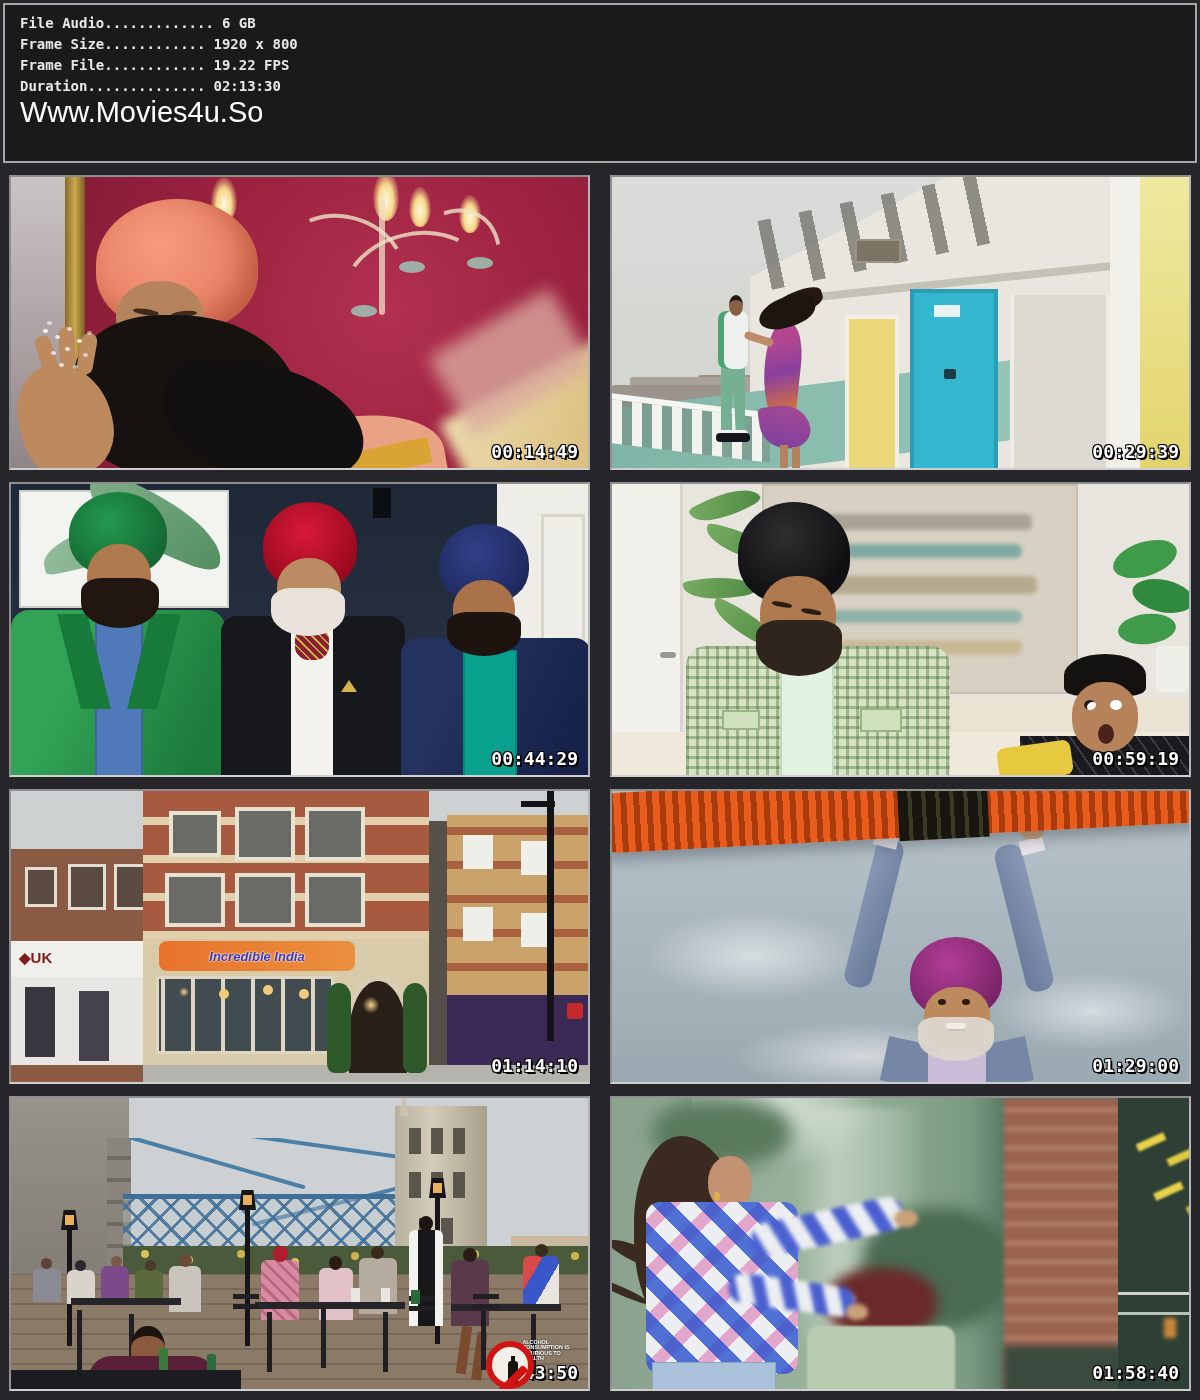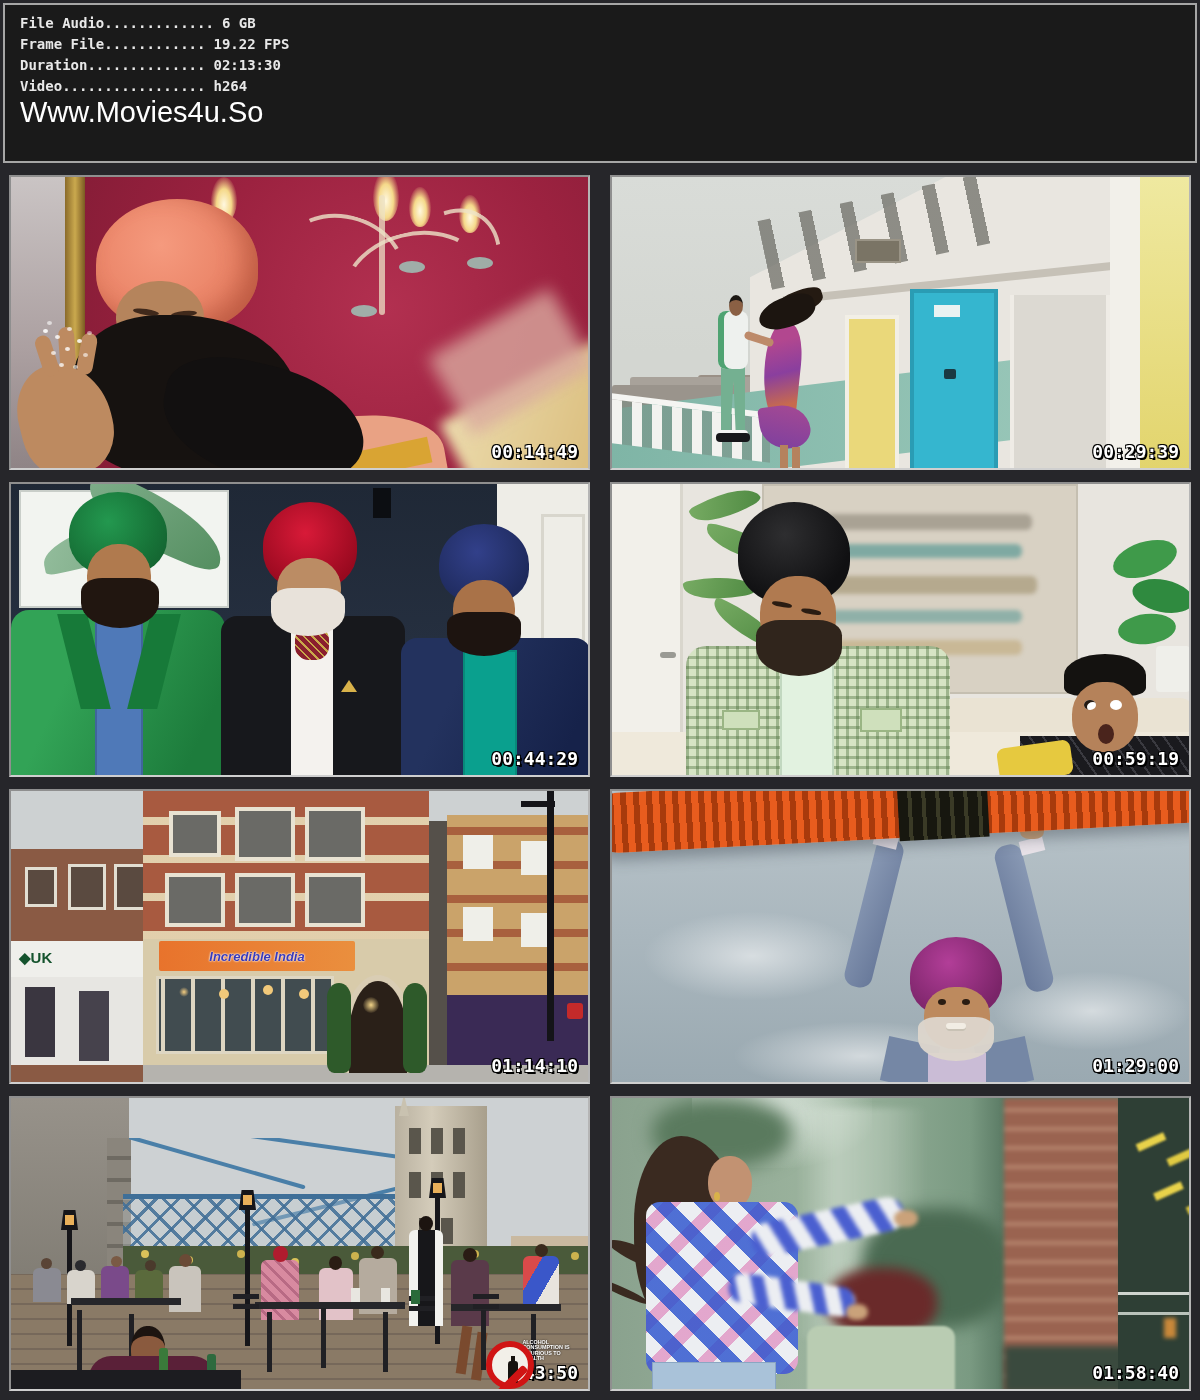--- a/index.html
+++ b/index.html
@@ -164,29 +164,29 @@
   .s4-eye2{left:472px;top:216px;width:12px;height:10px;background:#fff;border-radius:50%;box-shadow:inset 3px 2px 0 #241a12,26px 0 0 #fff;}
   .s4-mouth{left:486px;top:240px;width:16px;height:20px;background:#4a241c;border-radius:50%;}
   .s4-jkt{left:408px;top:252px;width:174px;height:43px;background:repeating-linear-gradient(55deg,#1a1a1e 0 9px,#3a3a40 9px 11px);}
   .s4-yellow{left:386px;top:260px;width:74px;height:35px;background:#e6c93f;transform:rotate(-8deg);border-radius:8px;}
   
   .s5{background:#cdd1d2;}
   .s5-ground{left:0;top:272px;width:581px;height:23px;background:#b5b3ae;}
   .s5-bldL{left:0;top:58px;width:132px;height:237px;background:#8a5a44;}
   .s5-winL{left:14px;top:76px;width:26px;height:34px;background:#5a4a40;border:3px solid #e2ded2;box-shadow:46px 0 0 #5a4a40,46px 0 0 3px #e2ded2,92px 0 0 #5a4a40,92px 0 0 3px #e2ded2;}
   .s5-fasL{left:0;top:150px;width:132px;height:36px;background:#efefeb;}
-  .s5-uk{left:8px;top:158px;font:bold 15px "Liberation Sans",sans-serif;color:#14532d;position:absolute;}
+  .s5-uk{left:8px;top:158px;font:bold 15px "Liberation Sans",sans-serif;color:#7f1d1d;position:absolute;}
   .s5-shopL{left:0;top:186px;width:132px;height:88px;background:#e7e6e2;}
   .s5-shopLd{left:14px;top:196px;width:30px;height:70px;background:#3a3640;box-shadow:54px 4px 0 #46424c;}
   .s5-bldC{left:132px;top:0;width:286px;height:274px;background:linear-gradient(180deg,#a85a40 0,#a85a40 148px,#d8cbaa 148px,#d8cbaa 100%);}
   .s5-bands{left:132px;top:0;width:286px;height:148px;background:repeating-linear-gradient(0deg,rgba(232,220,184,.9) 0 8px,rgba(0,0,0,0) 8px 38px);}
   .s5-winC{left:158px;top:20px;width:44px;height:38px;background:#6a6a66;border:4px solid #e8e2d2;
     box-shadow:70px 0 0 #6a6a66,70px 0 0 4px #e8e2d2,140px 0 0 #6a6a66,140px 0 0 4px #e8e2d2,
     0 66px 0 #6a6a66,0 66px 0 4px #e8e2d2,70px 66px 0 #6a6a66,70px 66px 0 4px #e8e2d2,140px 66px 0 #6a6a66,140px 66px 0 4px #e8e2d2;}
-  .s5-sign{left:148px;top:150px;width:196px;height:30px;background:linear-gradient(90deg,#e8732c,#ea8f3e);border-radius:2px;z-index:3;
+  .s5-sign{left:148px;top:150px;width:196px;height:30px;background:linear-gradient(90deg,#e8732c,#ea8f3e);border-radius:8px;z-index:3;
     display:flex;align-items:center;justify-content:center;}
   .s5-sign span{font:italic bold 13px "Liberation Sans",sans-serif;color:#3a3ab8;text-shadow:0 0 2px #fff,0 0 2px #fff;}
   .s5-shopC{left:145px;top:185px;width:178px;height:78px;background:#414c50;
     box-shadow:inset 0 0 0 3px #ded6c2;}
   .s5-mull{left:150px;top:188px;width:168px;height:72px;background:repeating-linear-gradient(90deg,#ded6c2 0 4px,rgba(0,0,0,0) 4px 30px);}
   .s5-glow{left:168px;top:196px;width:10px;height:10px;background:radial-gradient(#f5cd80,rgba(245,205,128,0) 70%);border-radius:50%;box-shadow:40px 2px 0 #f2c97a,84px -2px 0 #f2c97a,120px 2px 0 #f2c97a;}
   .s5-arch{left:332px;top:184px;width:58px;height:92px;background:#2a2018;border:6px solid #d9cdb4;border-bottom:none;border-radius:50% 50% 0 0/62% 62% 0 0;z-index:2;}
   .s5-chand{left:352px;top:206px;width:16px;height:16px;background:radial-gradient(#f2d488,rgba(242,212,136,0) 75%);border-radius:50%;z-index:3;}
   .s5-top1{left:316px;top:192px;width:24px;height:90px;background:#2e5a2a;border-radius:50% 50% 30% 30%/16% 16% 10% 10%;z-index:4;}
   .s5-top2{left:392px;top:192px;width:24px;height:90px;background:#2e5a2a;border-radius:50% 50% 30% 30%/16% 16% 10% 10%;z-index:4;}
@@ -317,23 +317,23 @@
     background:repeating-linear-gradient(70deg,#4a5fd0 0 13px,#eceef2 13px 28px);}
   .s8-hand1{left:282px;top:112px;width:24px;height:17px;background:#caa27a;border-radius:45%;filter:blur(2px);}
   .s8-hand2{left:234px;top:206px;width:22px;height:16px;background:#caa27a;border-radius:45%;filter:blur(2px);}
   .s8-jeans{left:40px;top:264px;width:124px;height:31px;background:#a9c2d9;box-shadow:inset 0 0 0 1px #8aa6c2;}
 </style>
 </head>
 <body>
 
 <div class="panel">
   <div class="info-row"><span>File Audio</span><span>.............</span><span class="val">6 GB</span></div>
+  <div class="info-row"><span>Frame Size</span><span>............</span><span class="val">1920 x 800</span></div>
   <div class="info-row"><span>Frame File</span><span>............</span><span class="val">19.22 FPS</span></div>
   <div class="info-row"><span>Duration</span><span>..............</span><span class="val">02:13:30</span></div>
-  <div class="info-row"><span>Video</span><span>.................</span><span class="val">h264</span></div>
   <div class="watermark">Www.Movies4u.So</div>
 </div>
 
 <div class="grid">
 
   <div class="shot s1" title="Man in orange turban with long beard blowing powder in a red room with chandelier">
     <div class="s1-mirror"></div>
     <div class="s1-frame"></div>
     <div class="s1-flame f1"></div>
     <div class="s1-flame f2"></div>

